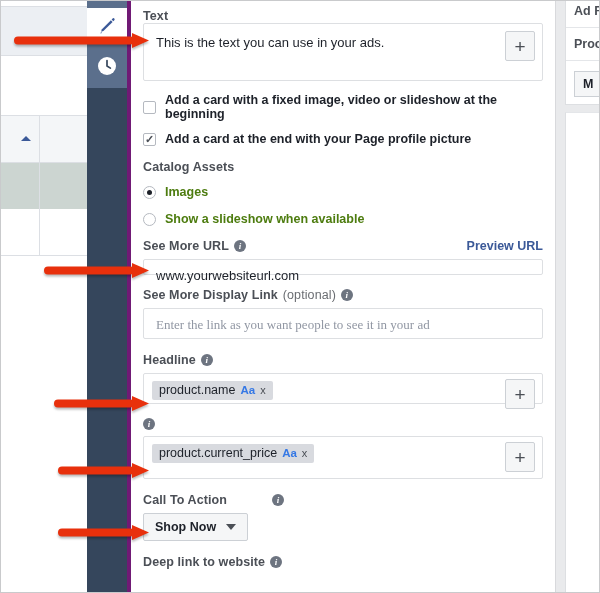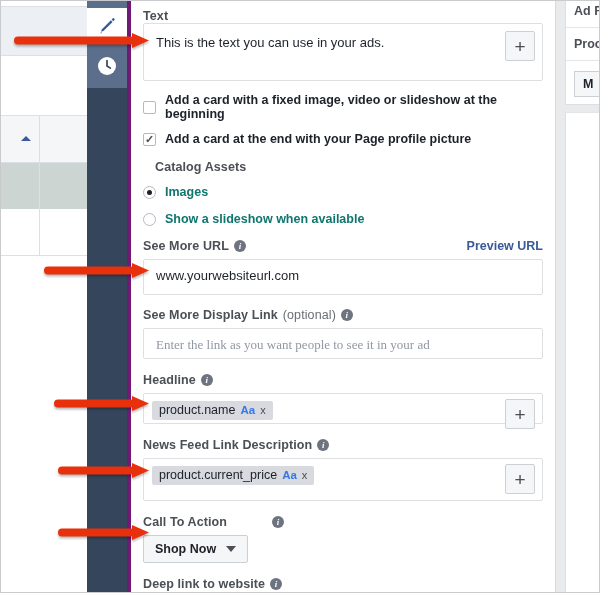--- a/index.html
+++ b/index.html
@@ -167,21 +167,21 @@
     flex: none;
   }
   .check-mark { font-size: 11px; color: #4b4f56; line-height: 1; }
 
   
   .radio-row {
     display: flex;
     align-items: center;
     gap: 9px;
     font-size: 12.5px;
-    color: #0f766e;
+    color: #4d7c0f;
     font-weight: bold;
   }
   .radio {
     width: 13px; height: 13px;
     border: 1px solid #b5b9c0;
     border-radius: 50%;
     background: #ffffff;
     box-sizing: border-box;
     display: flex; align-items: center; justify-content: center;
     flex: none;
@@ -365,21 +365,21 @@
       <span>Add a card with a fixed image, video or slideshow at the beginning</span>
     </div>
 
     <div class="check-row" style="margin-top:11px;">
       <span class="checkbox">
         <span class="check-mark">✓</span>
       </span>
       <span>Add a card at the end with your Page profile picture</span>
     </div>
 
-    <div class="field-label" style="margin-top:14px;margin-left:12px;">
+    <div class="field-label" style="margin-top:14px;">
       <span>Catalog Assets</span>
     </div>
 
     <div class="radio-row" style="margin-top:11px;">
       <span class="radio">
         <span class="radio-dot"></span>
       </span>
       <span>Images</span>
     </div>
 
@@ -388,21 +388,21 @@
       <span>Show a slideshow when available</span>
     </div>
 
     <div class="row-between" style="margin-top:13px;">
       <div class="field-label">
         <span>See More URL</span>
         <span class="info-icon">i</span>
       </div>
       <div class="link-blue">Preview URL</div>
     </div>
-    <div class="textbox" style="margin-top:6px; height:36px;">
+    <div class="textbox" style="margin-top:6px; height:16px;">
       <div class="textbox-text" style="padding:7px 12px;">www.yourwebsiteurl.com</div>
     </div>
 
     <div class="field-label" style="margin-top:13px;">
       <span>See More Display Link</span>
       <span class="label-optional">(optional)</span>
       <span class="info-icon">i</span>
     </div>
     <div class="textbox" style="margin-top:6px; height:31px;">
       <div class="textbox-text textbox-placeholder" style="padding:7px 12px;">Enter the link as you want people to see it in your ad</div>
@@ -415,21 +415,20 @@
     <div class="token-box" style="margin-top:6px; height:31px;">
       <span class="token">
         <span>product.name</span>
         <span class="token-aa">Aa</span>
         <span class="token-x">x</span>
       </span>
       <div class="plus-btn">+</div>
     </div>
 
     <div class="field-label" style="margin-top:14px;">
-      <span>News Feed Link Description</span>
       <span class="info-icon">i</span>
     </div>
     <div class="token-box" style="margin-top:6px; height:43px;">
       <span class="token">
         <span>product.current_price</span>
         <span class="token-aa">Aa</span>
         <span class="token-x">x</span>
       </span>
       <div class="plus-btn">+</div>
     </div>

